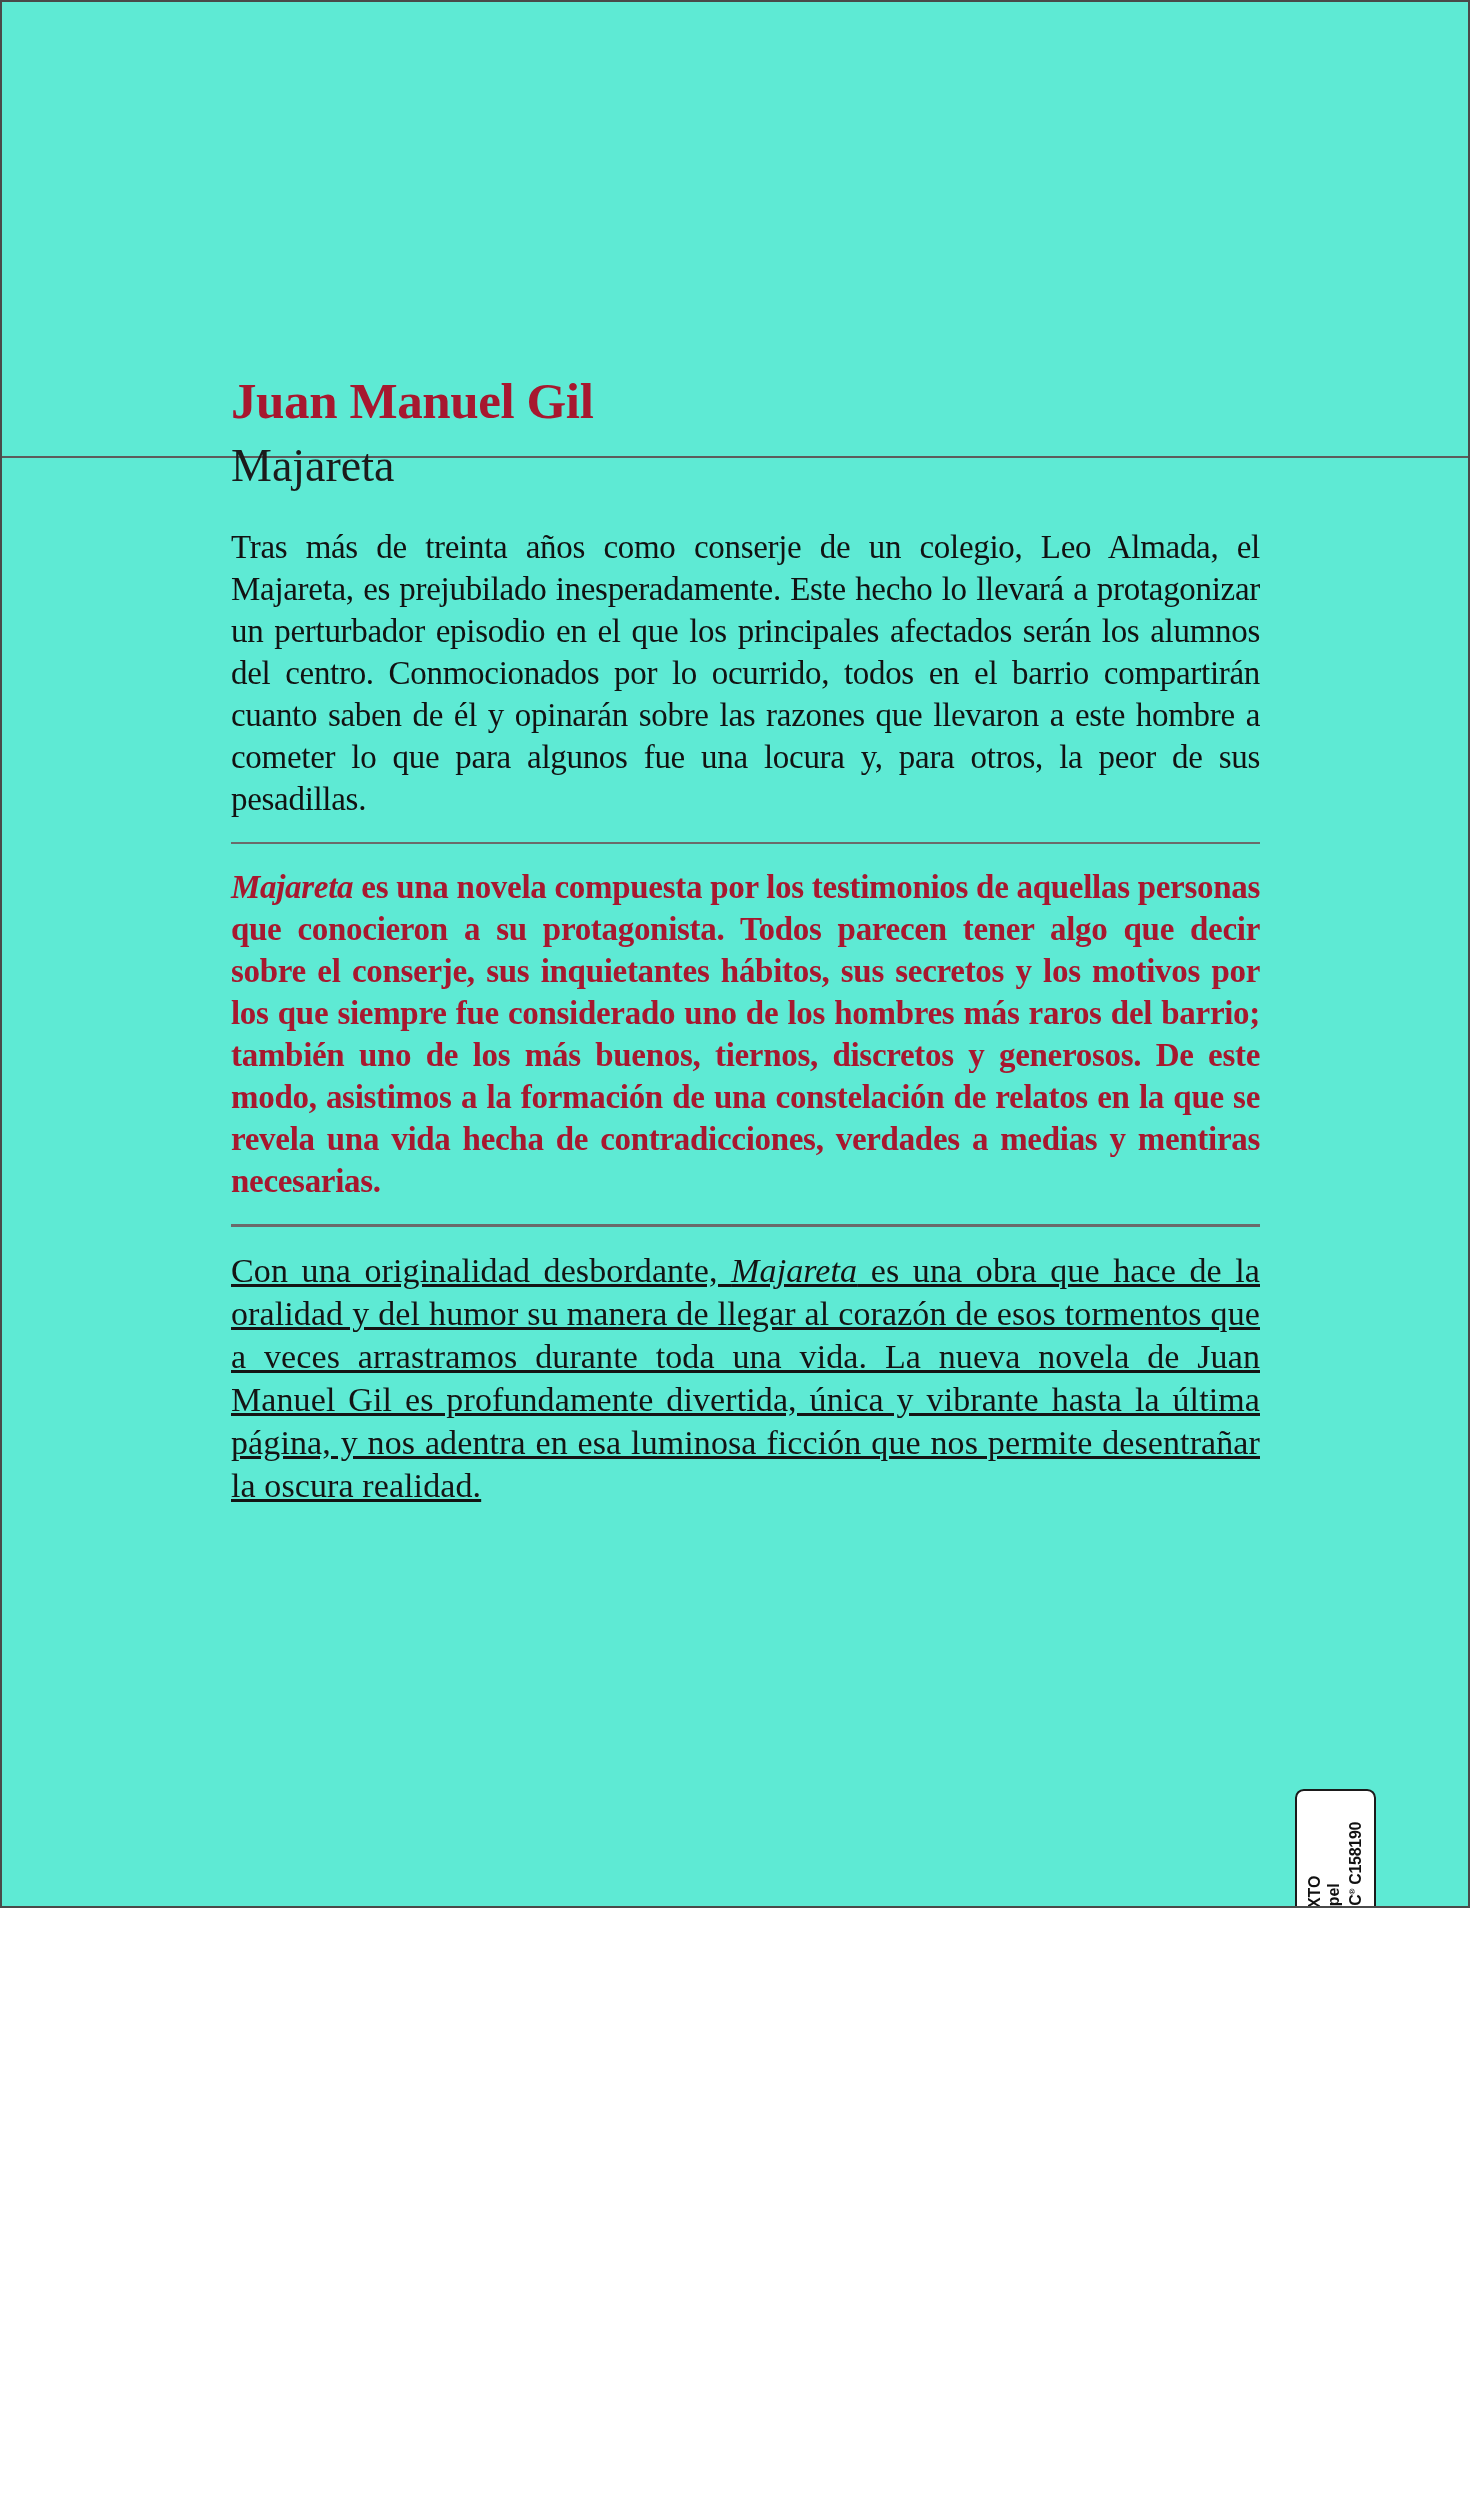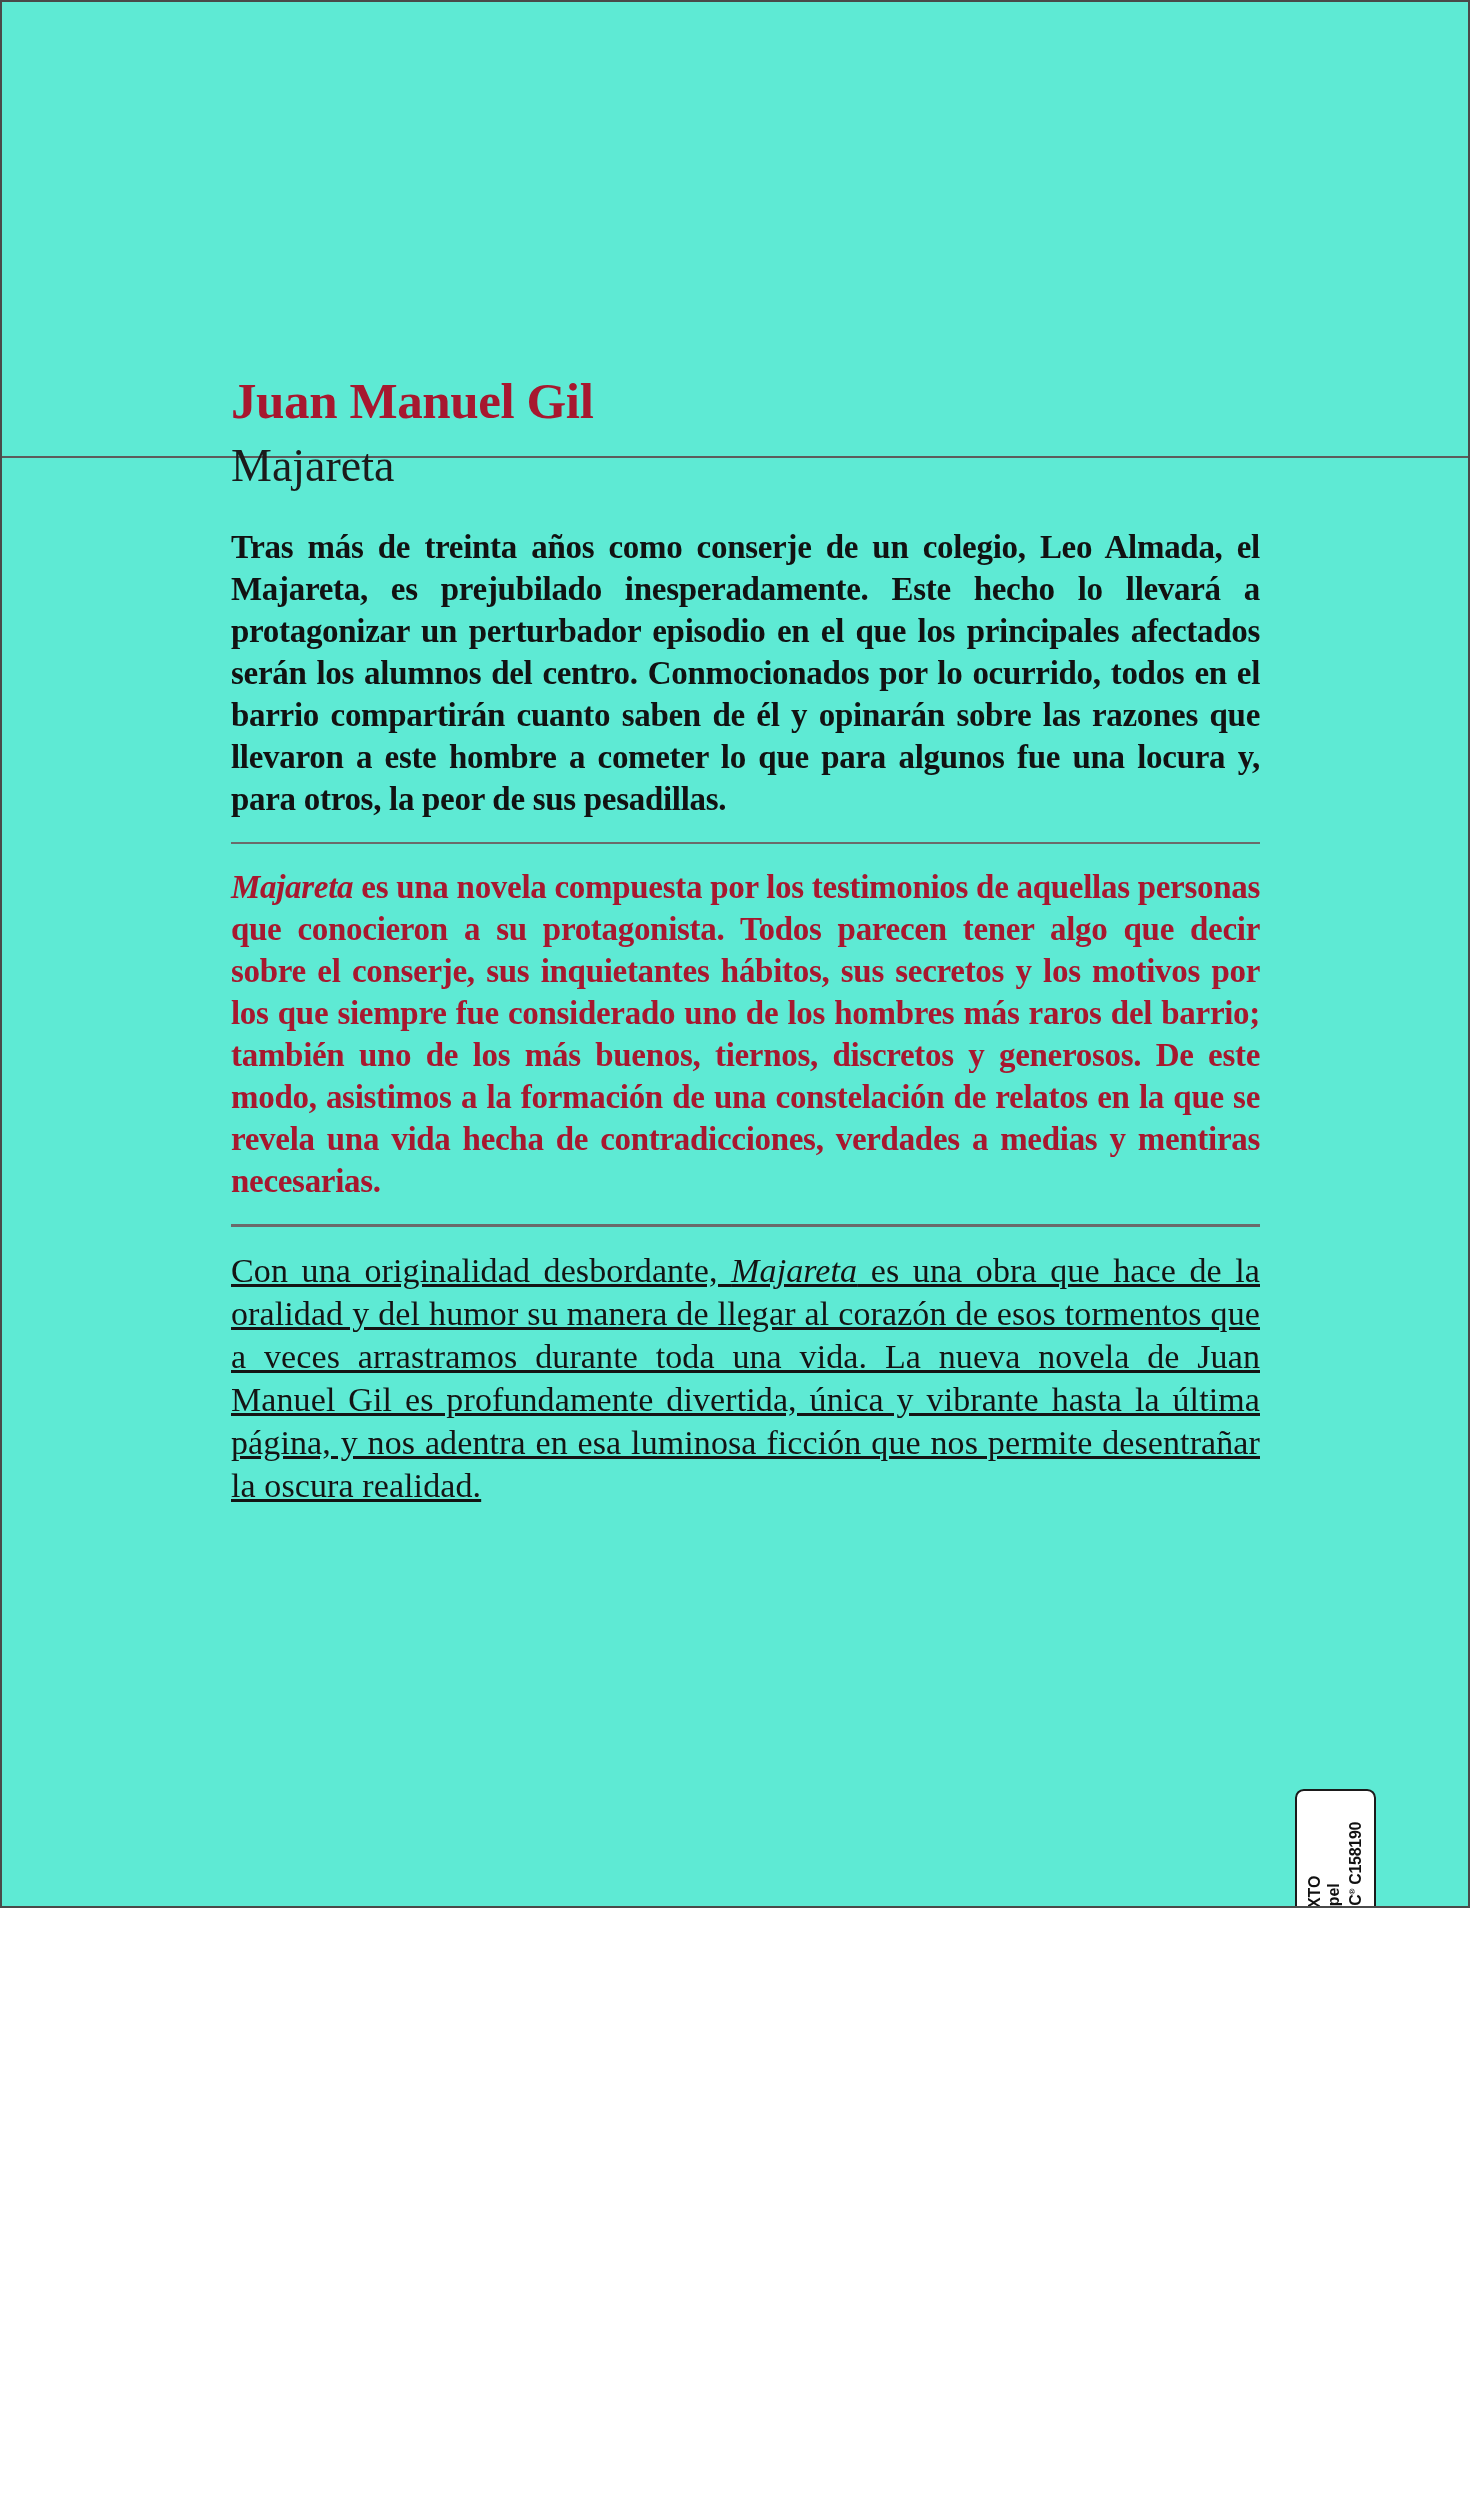--- a/index.html
+++ b/index.html
@@ -63,21 +63,21 @@
     font-family: "Liberation Serif", serif;
     font-size: 33px;
     line-height: 42px;
     text-align: justify;
     text-justify: inter-word;
     margin: 0;
     -webkit-hyphens: manual;
     hyphens: manual;
   }
   .para.blurb-1 {
-    font-weight: bold;
+    font-weight: normal;
     color: #121212;
     margin-top: 35px;
     letter-spacing: -0.3px;
   }
   .para.blurb-2 {
     font-weight: bold;
     color: #A7182F;
     letter-spacing: -0.3px;
   }
   .para.blurb-3 {

